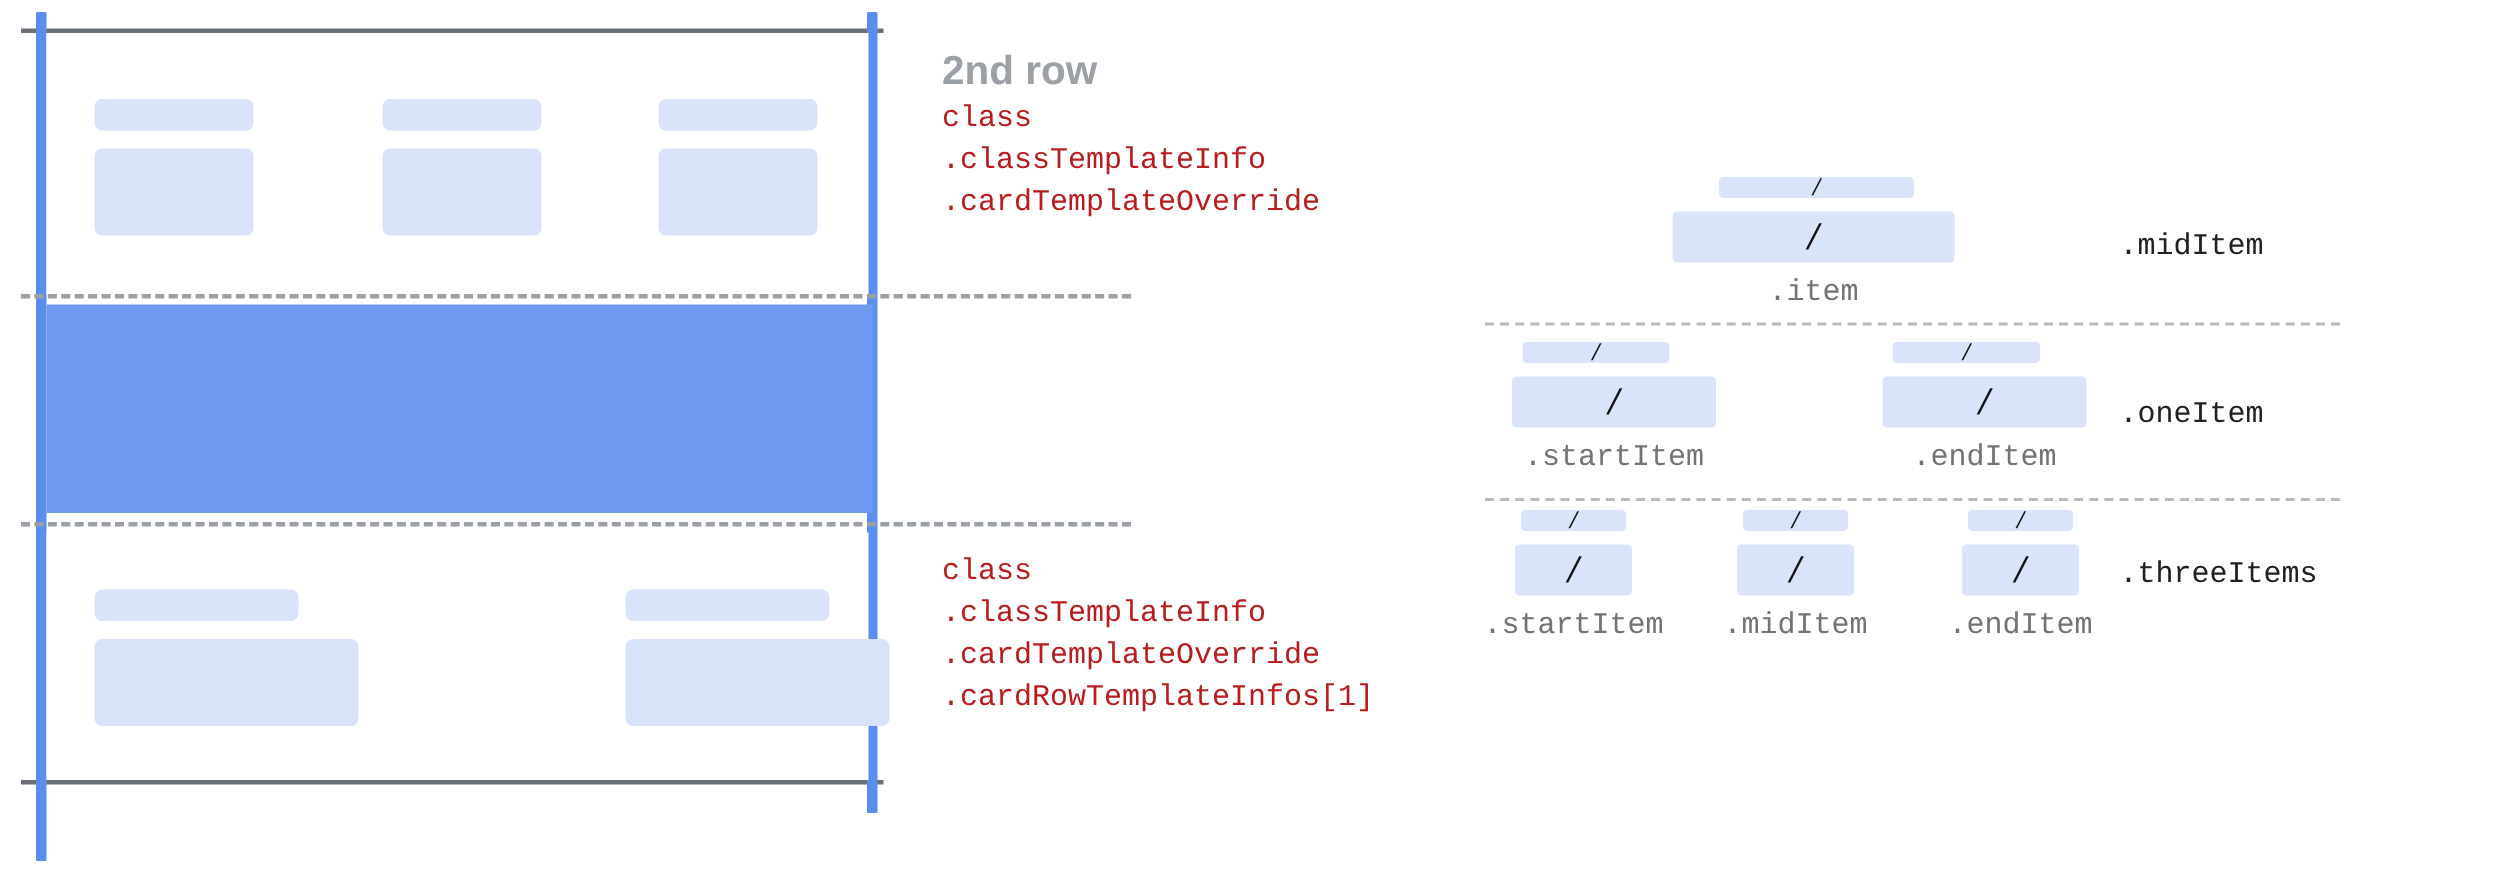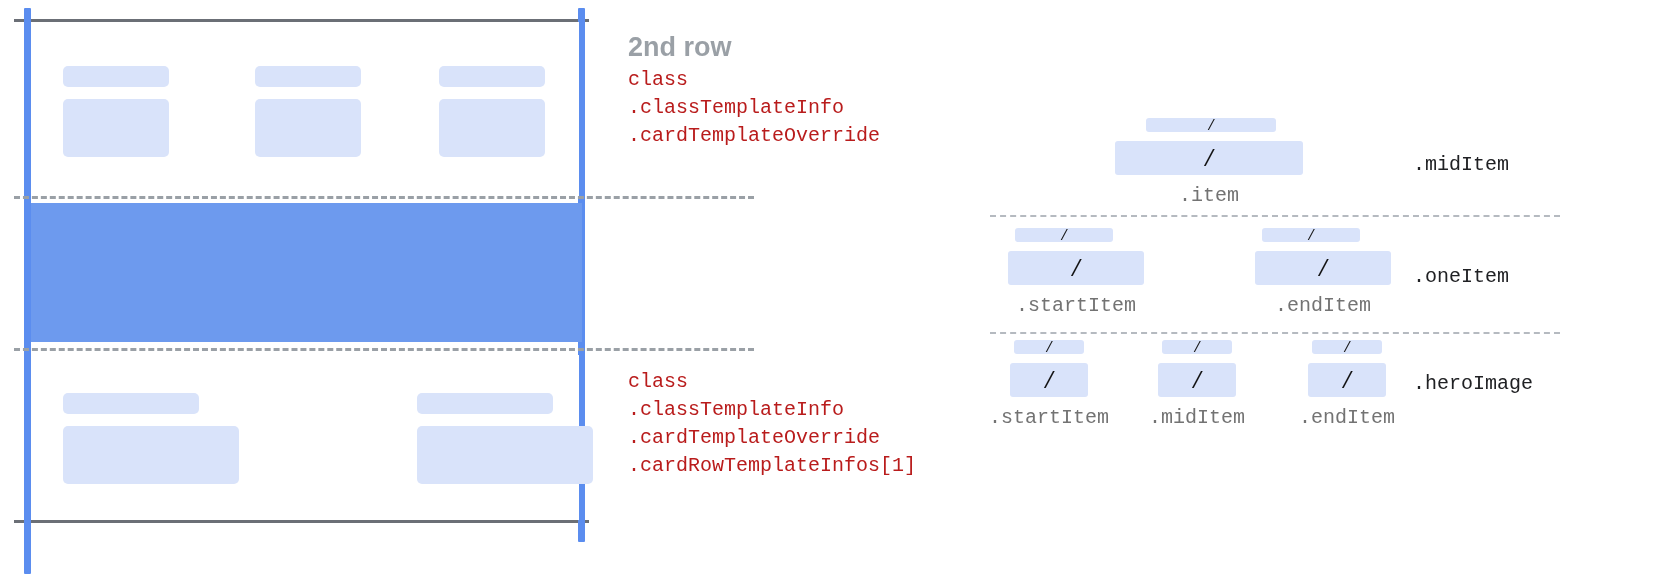--- a/index.html
+++ b/index.html
@@ -273,16 +273,16 @@
     <div id="slot-three-mid" class="slot three">
       <div class="bar small">/</div>
       <div class="bar large">/</div>
       <div class="cap">.midItem</div>
     </div>
     <div id="slot-three-end" class="slot three">
       <div class="bar small">/</div>
       <div class="bar large">/</div>
       <div class="cap">.endItem</div>
     </div>
-    <div id="label-three" class="group-label">.heroImage</div>
+    <div id="label-three" class="group-label">.threeItems</div>
 
   </div>
 </div>
 
 </body></html>

